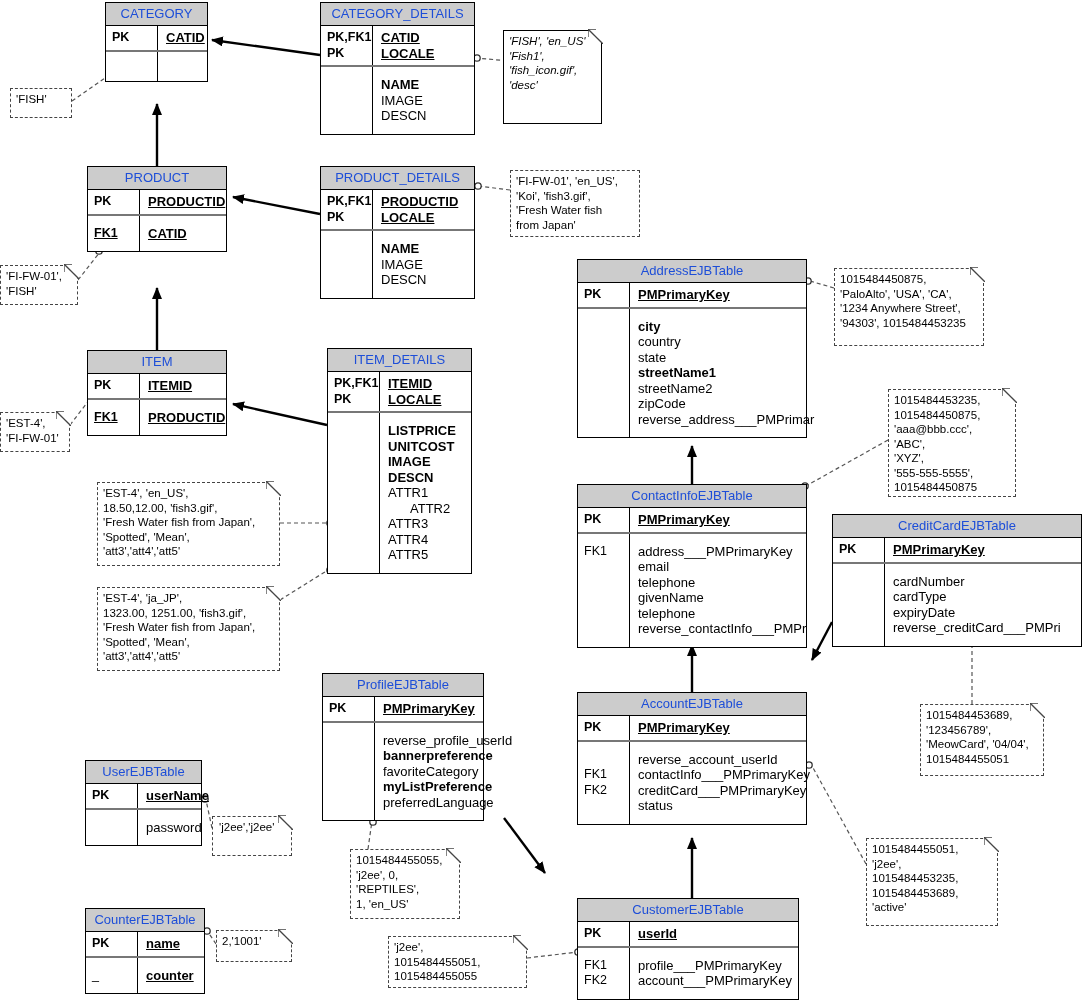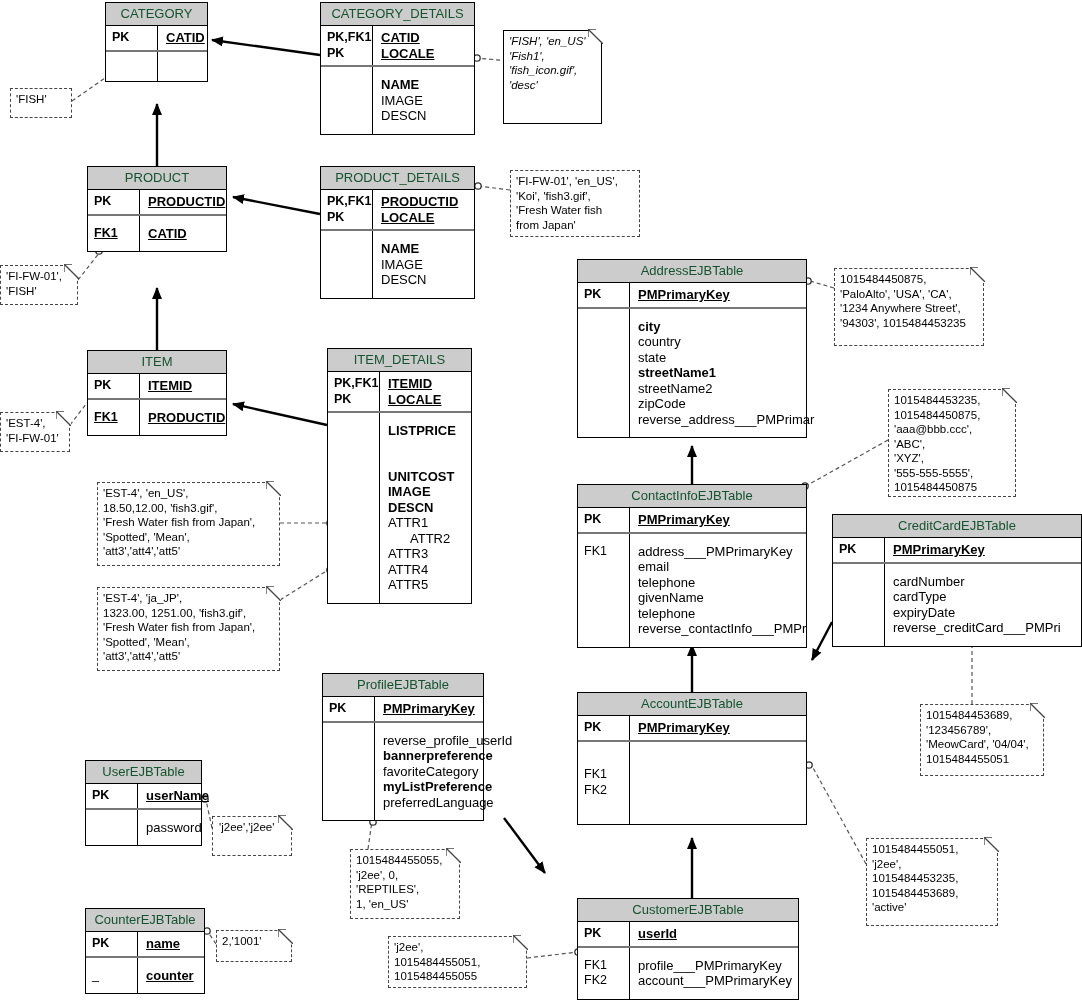--- a/index.html
+++ b/index.html
@@ -5,21 +5,21 @@
   html,body{margin:0;padding:0;background:#fff;}
   body{width:1082px;height:1000px;position:relative;
        font-family:"Liberation Sans","DejaVu Sans",sans-serif;
        -webkit-font-smoothing:none;}
   #canvas{position:absolute;left:0;top:0;width:1082px;height:1000px;overflow:hidden;}
   svg.links{position:absolute;left:0;top:0;width:1082px;height:1000px;pointer-events:none;}
 
   
   .tbl{position:absolute;border:1.5px solid #000;background:#fff;box-sizing:border-box;}
   .tbl .cap{background:#ccc;border-bottom:1.5px solid #000;text-align:center;
-            font-size:13px;color:#14532d;padding:3px 4px 4px;line-height:15px;}
+            font-size:13px;color:#1d4ed8;padding:3px 4px 4px;line-height:15px;}
   .sec{display:flex;align-items:stretch;}
   .sec + .sec{border-top:2.5px solid #777;}
   .keycol{width:52px;min-width:52px;border-right:1.2px solid #000;
           padding:4px 0 4px 6px;box-sizing:border-box;font-size:12.5px;line-height:15.5px;}
   .fldcol{flex:1;padding:4px 6px 4px 8px;box-sizing:border-box;
           font-size:13px;line-height:15.5px;}
   .b{font-weight:bold;}
   .u{text-decoration:underline;}
   .pad{height:6px;}
 
@@ -240,21 +240,21 @@
           <div>&nbsp;</div>
           <div>&nbsp;</div>
           <div>&nbsp;</div>
           <div>&nbsp;</div>
           <div>&nbsp;</div>
           <div class="pad"></div>
         </div>
         <div class="fldcol">
           <div class="pad"></div>
           <div><div class="b" style="display: inline-block;">LISTPRICE</div></div>
-          <div><div class="b" style="display: inline-block; margin-top: 30px;">UNITCOST</div></div>
+          <div><div class="b" style="display: inline-block;">UNITCOST</div></div>
           <div><div class="b" style="display: inline-block;">IMAGE</div></div>
           <div><div class="b" style="display: inline-block;">DESCN</div></div>
           <div><div style="display: inline-block;">ATTR1</div></div>
           <div><div style="display: inline-block; margin-left: 22px;">ATTR2</div></div>
           <div><div style="display: inline-block;">ATTR3</div></div>
           <div><div style="display: inline-block;">ATTR4</div></div>
           <div><div style="display: inline-block;">ATTR5</div></div>
           <div class="pad"></div>
         </div>
       </div>
@@ -399,20 +399,28 @@
       </div>
       <div class="sec">
         <div class="keycol">
           <div class="pad"></div>
           <div>&nbsp;</div>
           <div>FK1</div>
           <div>FK2</div>
           <div>&nbsp;</div>
           <div class="pad"></div>
         </div>
+        <div class="fldcol">
+          <div class="pad"></div>
+          <div><div style="display: inline-block;">reverse_account_userId</div></div>
+          <div><div style="display: inline-block;">contactInfo___PMPrimaryKey</div></div>
+          <div><div style="display: inline-block;">creditCard___PMPrimaryKey</div></div>
+          <div><div style="display: inline-block;">status</div></div>
+          <div class="pad"></div>
+        </div>
       </div>
     </div>
     <div class="tbl" style="left: 85px; top: 760px; width: 117px;">
       <div class="cap">UserEJBTable</div>
       <div class="sec">
         <div class="keycol">
           <div class="b">PK</div>
         </div>
         <div class="fldcol">
           <div><div class="b u" style="display: inline-block;">userName</div></div>

